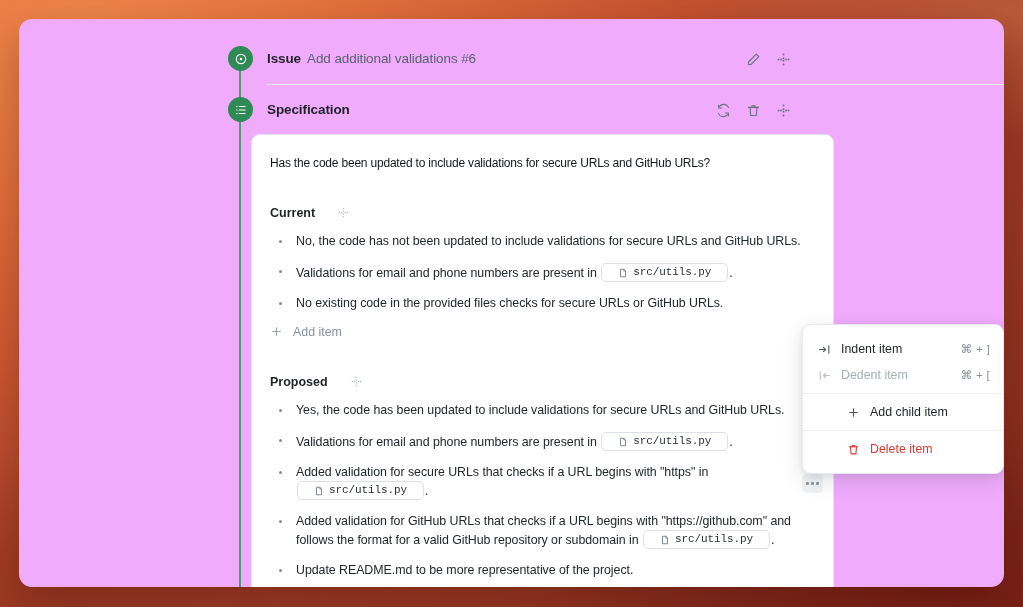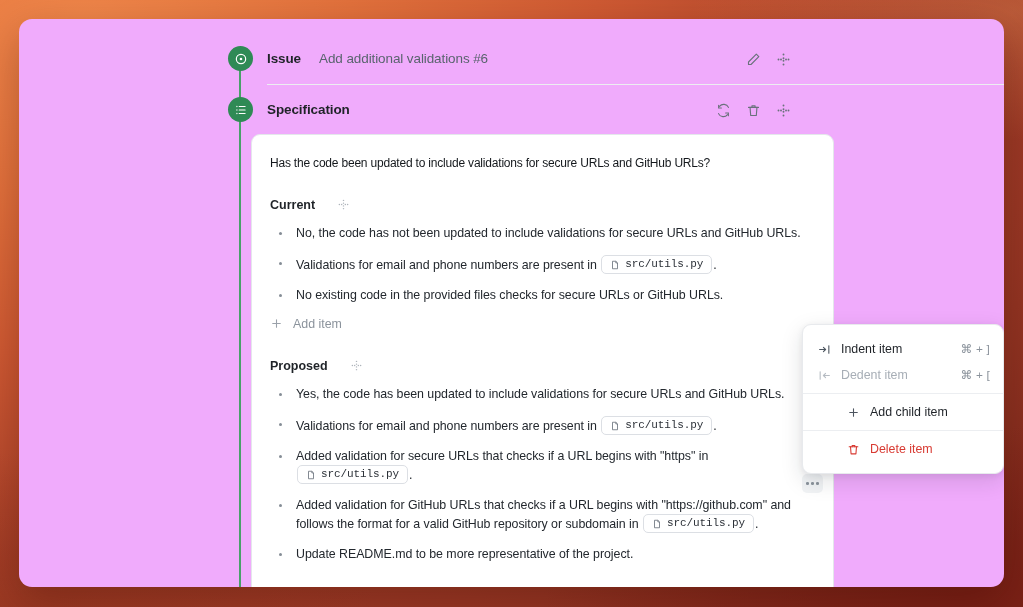--- a/index.html
+++ b/index.html
@@ -61,21 +61,21 @@
     height: 25px;
   }
   #issue-row { top: 27px; }
   #spec-row  { top: 78px; }
 
   .kind-label {
     font-size: 13.5px; font-weight: bold; color: #1f2328;
     letter-spacing: -.1px;
   }
   .issue-title {
-    font-size: 13.5px; color: #59636e; margin-left: 18px;
+    font-size: 13.5px; color: #59636e; margin-left: 6px;
     letter-spacing: -.1px;
   }
 
   .hrule {
     position: absolute;
     left: 248px; top: 65px; width: 755px; height: 1px;
     background: #eceef1;
   }
 
   .row-actions {
@@ -107,21 +107,21 @@
   }
 
   #spec-question {
     font-size: 12px; font-weight: normal; color: #14181c;
     letter-spacing: -.2px;
     margin: 5px 0 0 0;
   }
 
   .section-head {
     display: flex; align-items: center; gap: 22px;
-    margin-top: 27px; margin-bottom: 2px;
+    margin-top: 35px; margin-bottom: 2px;
   }
   .section-head .title {
     font-size: 12.5px; font-weight: bold; color: #1f2328;
   }
   .grip {
     width: 13px; height: 15px;
     display: flex; align-items: center; justify-content: center;
     color: #aeb4bb; cursor: grab;
   }
   .grip svg { display: block; }
@@ -142,21 +142,21 @@
     left: 9px; top: 7px;
     width: 3.4px; height: 3.4px;
     border-radius: 50%;
     background: #858d96;
   }
 
   .chip {
     display: inline-flex; align-items: center; gap: 5px;
     border: 1px solid #dcdfe4;
     border-radius: 5px;
-    padding: 0px 8px;
+    padding: 0px 16px;
     margin: 0 1px;
     vertical-align: -2px;
     background: #fff;
   }
   .chip .chip-txt {
     font-family: "Liberation Mono", monospace;
     font-size: 11px; color: #2b3037; letter-spacing: -.1px;
   }
   .chip svg { display: block; color: #6a727c; }
 

